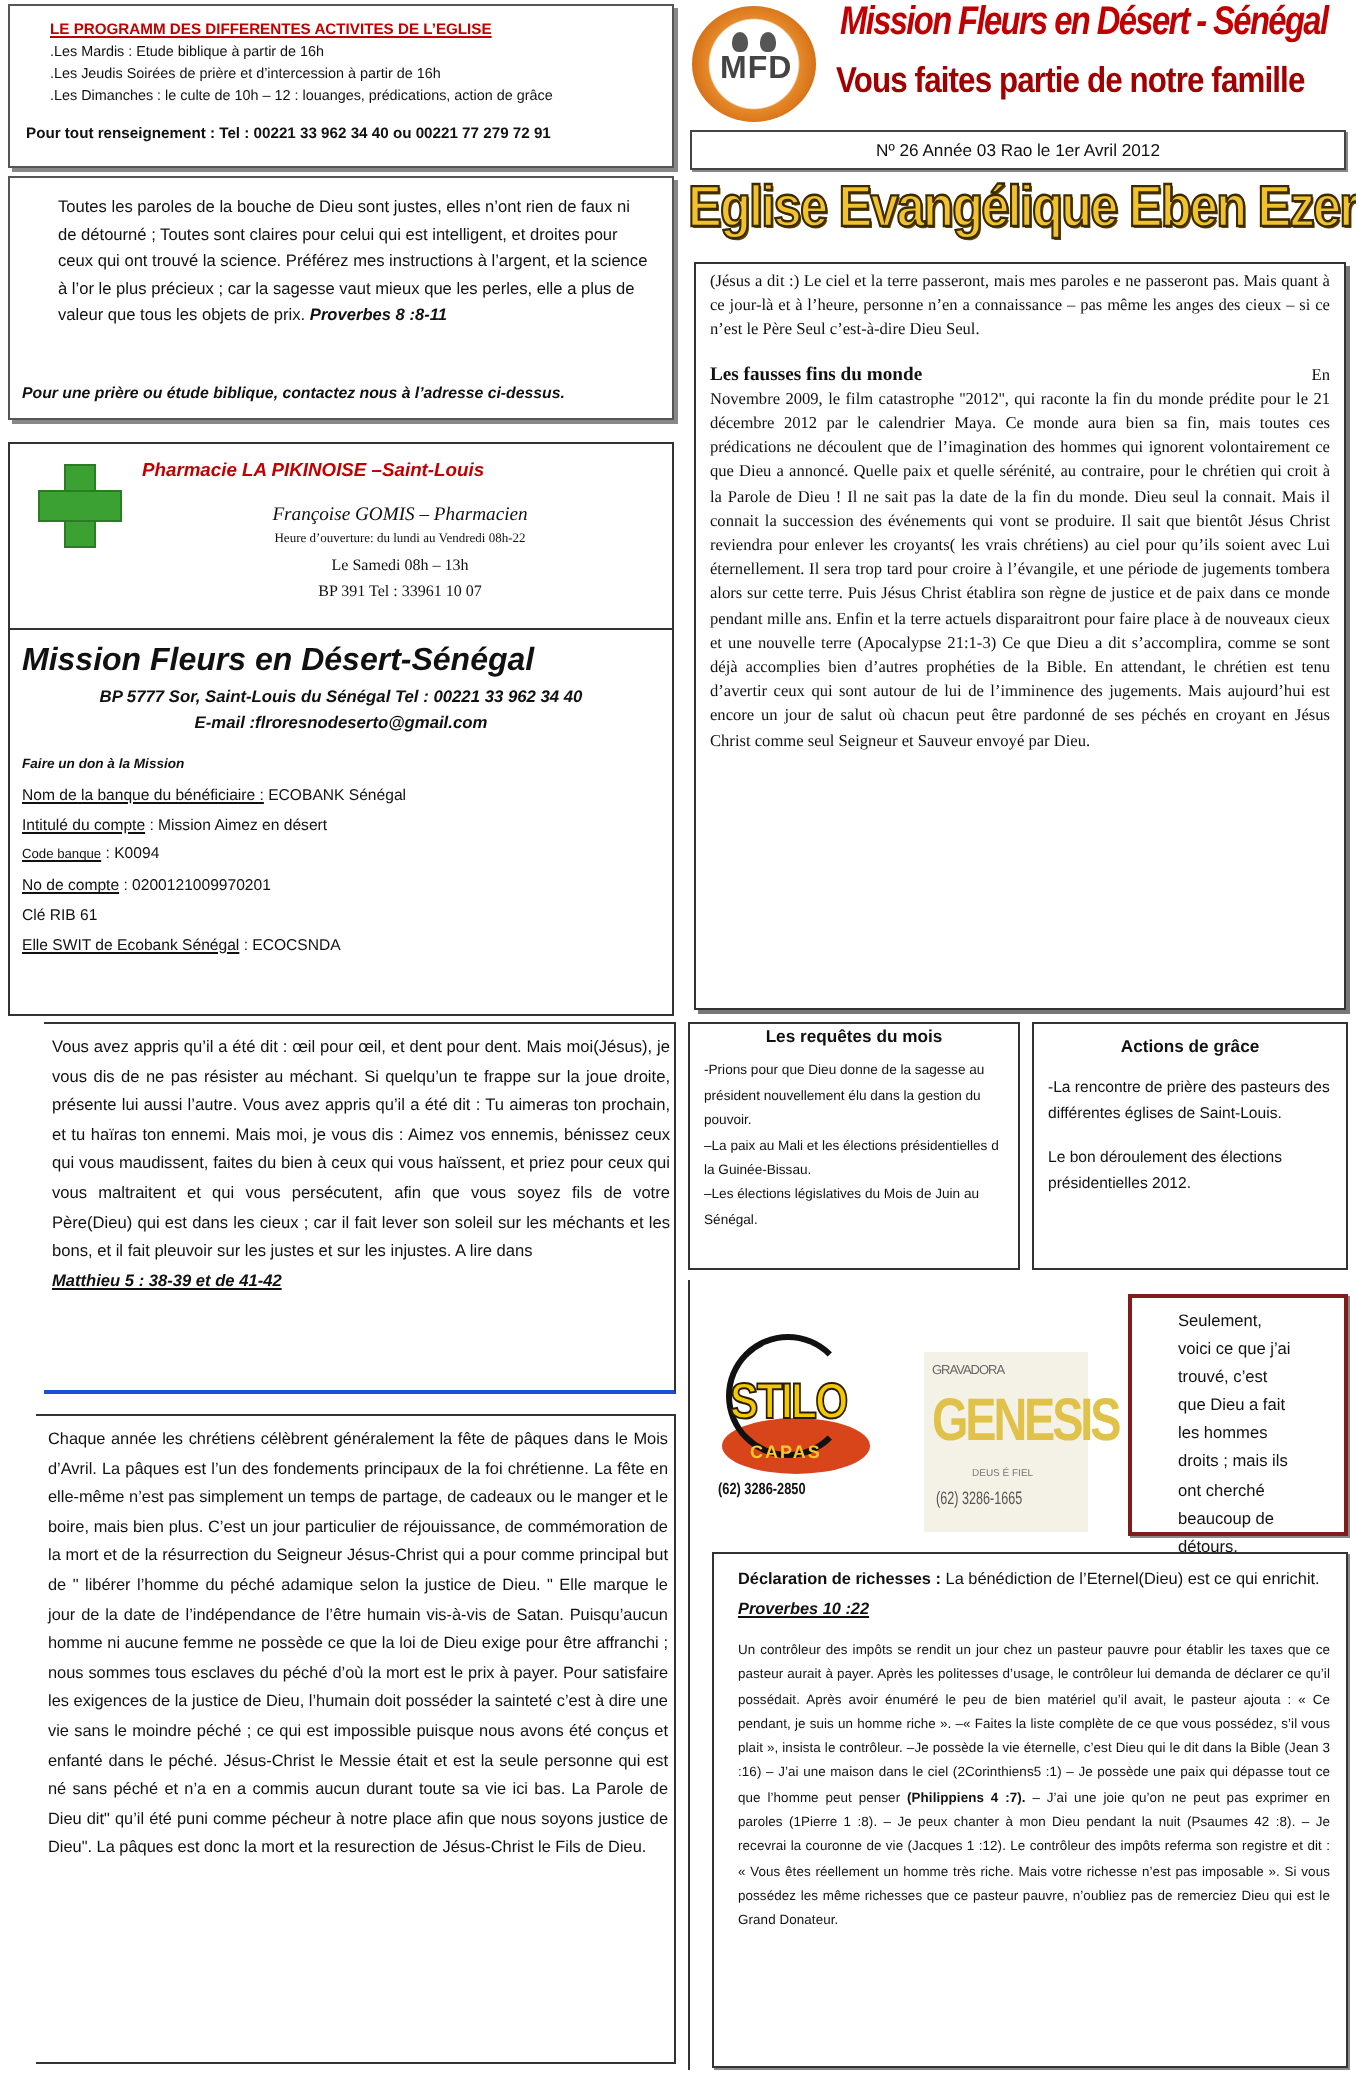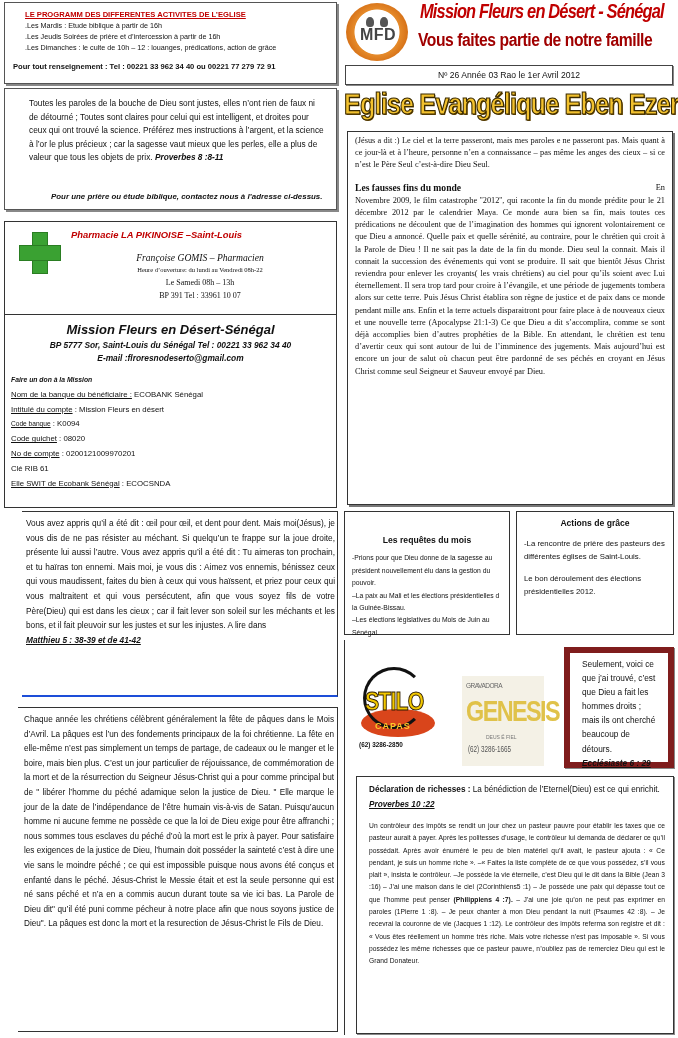--- a/index.html
+++ b/index.html
@@ -11,34 +11,34 @@
   .i { font-style: italic; }
   .j { text-align: justify; }
 
   
   #program { left: 4px; top: 2px; width: 333px; height: 82px; border: 1px solid #555; box-shadow: 2px 2px 0 #888; padding: 6px 8px 0 20px; font-size: 7.2px; line-height: 11px; }
   #program .title { color: #c00000; font-size: 7.6px; font-weight: bold; }
   #program .contact { font-weight: bold; margin-left: -12px; margin-top: 8px; font-size: 7.6px; }
 
   
   #proverbs { left: 4px; top: 88px; width: 333px; height: 122px; border: 1px solid #555; box-shadow: 2px 2px 0 #888; padding: 8px 12px 0 24px; font-size: 8.3px; line-height: 13.5px; }
-  #proverbs .contact { position: absolute; left: 6px; bottom: 6px; font-style: italic; font-weight: bold; font-size: 7.9px; margin-left: 40px; }
+  #proverbs .contact { position: absolute; left: 6px; bottom: 6px; font-style: italic; font-weight: bold; font-size: 7.9px; }
 
   
   #pharmacy { left: 4px; top: 221px; width: 333px; height: 108px; border: 1px solid #333; }
   #pharmacy .cross { position: absolute; left: 14px; top: 10px; width: 40px; height: 40px; }
   #pharmacy .cross:before, #pharmacy .cross:after { content: ""; position: absolute; background: #3aa132; border: 1px solid #2a7d22; }
   #pharmacy .cross:before { left: 13px; top: 0; width: 14px; height: 40px; }
   #pharmacy .cross:after { left: 0; top: 13px; width: 40px; height: 14px; }
   #pharmacy .name { position: absolute; left: 66px; top: 7px; color: #c00000; font-style: italic; font-weight: bold; font-size: 9.4px; }
   #pharmacy .line { position: absolute; left: 70px; width: 250px; text-align: center; font-family: Liberation Serif, serif; }
 
   
   #mission { left: 4px; top: 314px; width: 333px; height: 194px; border: 1px solid #333; padding: 5px 6px; font-size: 8.2px; }
-  #mission .mtitle { text-align: center; font-style: italic; font-weight: bold; font-size: 13px; margin-top: 2px; }
+  #mission .mtitle { font-style: italic; font-weight: bold; font-size: 16px; margin-top: 2px; }
   #mission .addr { text-align: center; font-style: italic; font-weight: bold; font-size: 8.4px; margin-top: 3px; }
   #mission .email { text-align: center; font-style: italic; font-weight: bold; font-size: 8.4px; margin-top: 3px; }
   #mission .rows { margin-top: 10px; }
   #mission .row { line-height: 14.8px; font-size: 7.8px; }
   #mission .row.sm { font-size: 6.8px; }
 
   
   #logo { position: absolute; left: 346px; top: 3px; width: 62px; height: 58px; border-radius: 50%; background: radial-gradient(circle, #fff 52%, #e58a2a 54%, #d26a12 78%, #b65a10 100%); }
   #logo .mfd { position: absolute; left: 14px; top: 23px; font-weight: bold; font-size: 16px; color: #444; letter-spacing: 0.5px; }
   #logo .feet { position: absolute; left: 17px; top: 10px; width: 28px; height: 10px; }
@@ -51,40 +51,40 @@
   
   #article { left: 347px; top: 131px; width: 326px; height: 374px; border: 1px solid #333; box-shadow: 2px 2px 0 #777; padding: 3px 7px 0 7px; font-family: "Liberation Serif", serif; font-size: 8.3px; line-height: 12.2px; }
   #article .h { font-weight: bold; font-size: 9.6px; }
   #article .en { float: right; }
 
   
   #matthew { left: 22px; top: 511px; width: 316px; height: 186px; border: none; border-top: 1px solid #333; border-right: 1px solid #333; border-bottom: 2px solid #1d4ed8; padding: 4px 2px 0 4px; font-size: 8.3px; line-height: 14.6px; }
   #matthew .ref { font-style: italic; font-weight: bold; text-decoration: underline; margin-top: 24px; }
 
   
-  #requests { left: 344px; top: 511px; width: 166px; height: 124px; border: 1px solid #333; padding: 22px 7px; font-size: 6.8px; line-height: 12.4px; }
+  #requests { left: 344px; top: 511px; width: 166px; height: 124px; border: 1px solid #333; padding: 0 7px; font-size: 6.8px; line-height: 12.4px; }
   #requests .t, #thanks .t { text-align: center; font-weight: bold; font-size: 8.6px; margin-bottom: 6px; }
   #thanks { left: 516px; top: 511px; width: 158px; height: 124px; border: 1px solid #333; padding: 5px 7px; font-size: 7.8px; line-height: 13.5px; }
   #thanks p + p { margin-top: 8px; }
 
   
   #stilo { position: absolute; left: 355px; top: 663px; width: 88px; height: 98px; }
   #stilo .disc { position: absolute; left: 6px; top: 46px; width: 74px; height: 28px; border-radius: 50%; background: #d9451b; }
   #stilo .ring { position: absolute; left: 8px; top: 4px; width: 62px; height: 62px; border: 3px solid #111; border-radius: 50%; border-right-color: transparent; }
   #stilo .word { position: absolute; left: 10px; top: 24px; font-weight: bold; font-size: 25px; color: #f2c800; -webkit-text-stroke: 1px #2a1a00; letter-spacing: -1px; transform: scaleX(0.85); transform-origin: left top; }
   #stilo .capas { position: absolute; left: 20px; top: 58px; color: #ffc82a; font-weight: bold; font-size: 9px; letter-spacing: 1px; }
   #stilo .tel { position: absolute; left: 4px; top: 77px; font-weight: bold; font-size: 8px; color: #111; transform: scaleX(0.8); transform-origin: left top; white-space: nowrap; }
   #genesis { position: absolute; left: 462px; top: 676px; width: 82px; height: 90px; background: #f4f1e6; }
   #genesis .g1 { position: absolute; left: 4px; top: 6px; font-size: 6.5px; color: #666; letter-spacing: -0.5px; }
   #genesis .g2 { position: absolute; left: 4px; top: 18px; font-size: 30px; font-weight: bold; color: #e0c24a; letter-spacing: -2px; transform: scaleX(0.78); transform-origin: left top; }
   #genesis .g3 { position: absolute; left: 24px; top: 58px; font-size: 5px; color: #777; }
   #genesis .g4 { position: absolute; left: 6px; top: 68px; font-size: 9px; color: #555; transform: scaleX(0.7); transform-origin: left top; white-space: nowrap; }
 
   
-  #eccl { left: 564px; top: 647px; width: 110px; height: 121px; border: 6px solid #7f1d1d; padding: 4px 12px; font-size: 8.3px; line-height: 14.1px; box-shadow: 1px 1px 0 #888; }
+  #eccl { left: 564px; top: 647px; width: 110px; height: 121px; border: 2px solid #7f1d1d; padding: 4px 23px; font-size: 8.3px; line-height: 14.1px; box-shadow: 1px 1px 0 #888; }
   #eccl .ref { font-style: italic; font-weight: bold; text-decoration: underline; }
 
   
   #easter { left: 18px; top: 707px; width: 320px; height: 325px; border: none; border-top: 1px solid #333; border-right: 1px solid #333; border-bottom: 1px solid #333; padding: 5px 3px 0 6px; font-size: 8.2px; line-height: 14.6px; }
 
   
   #declaration { left: 356px; top: 776px; width: 318px; height: 258px; border: 1px solid #333; box-shadow: 1px 1px 0 #888; padding: 6px 8px 0 12px; }
   #declaration .head { font-size: 8.2px; line-height: 14.5px; }
   #declaration .ref { font-style: italic; font-weight: bold; text-decoration: underline; }
   #declaration .body { margin-top: 8px; font-size: 6.7px; line-height: 12.3px; letter-spacing: 0.05px; }
@@ -115,23 +115,22 @@
   <div class="line" style="top:69px;font-size:8px;">BP 391  Tel : 33961 10 07</div>
 </div>
 
 <div id="mission" class="box">
   <div class="mtitle">Mission Fleurs en Désert-Sénégal</div>
   <div class="addr">BP 5777 Sor,  Saint-Louis du Sénégal  Tel : 00221 33 962 34 40</div>
   <div class="email">E-mail :flroresnodeserto@gmail.com</div>
   <div class="rows">
     <div class="row i b sm">Faire un don à la Mission</div>
     <div class="row"><span class="u">Nom de la banque du bénéficiaire :</span><span>   ECOBANK Sénégal</span></div>
-    <div class="row"><span class="u">Intitulé du compte</span><span> : Mission Fleurs en désert</span></div>
+    <div class="row"><span class="u">Intitulé du compte</span><span> : Mission Aimez en désert</span></div>
     <div class="row"><span class="u" style="font-size:6.6px">Code banque</span><span> :  K0094</span></div>
-    <div class="row"><span class="u">Code guichet</span><span> : 08020</span></div>
     <div class="row"><span class="u">No de compte</span><span> : 0200121009970201</span></div>
     <div class="row">Clé RIB 61</div>
     <div class="row"><span class="u">Elle SWIT de Ecobank Sénégal</span><span> : ECOCSNDA</span></div>
   </div>
 </div>
 
 <div id="logo">
   <div class="feet"><span></span><span></span></div>
   <div class="mfd">MFD</div>
 </div>

